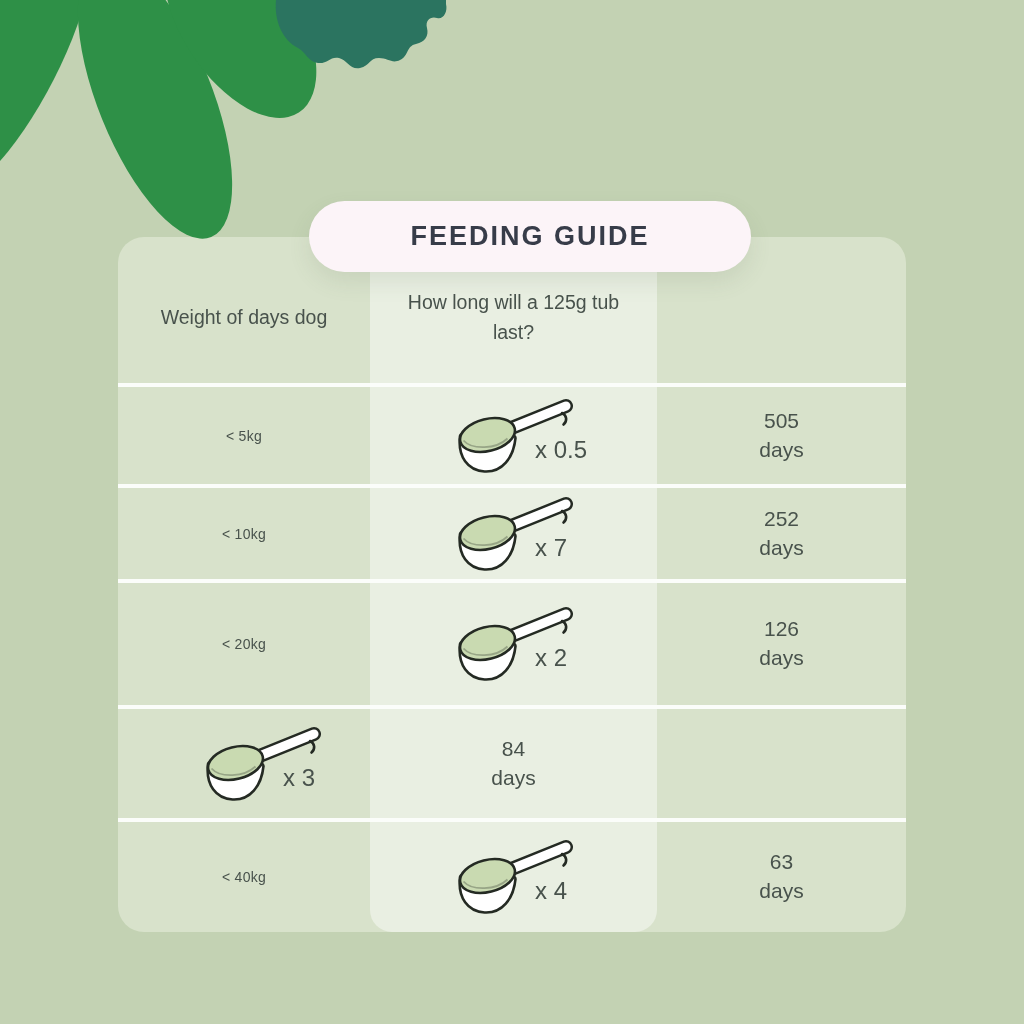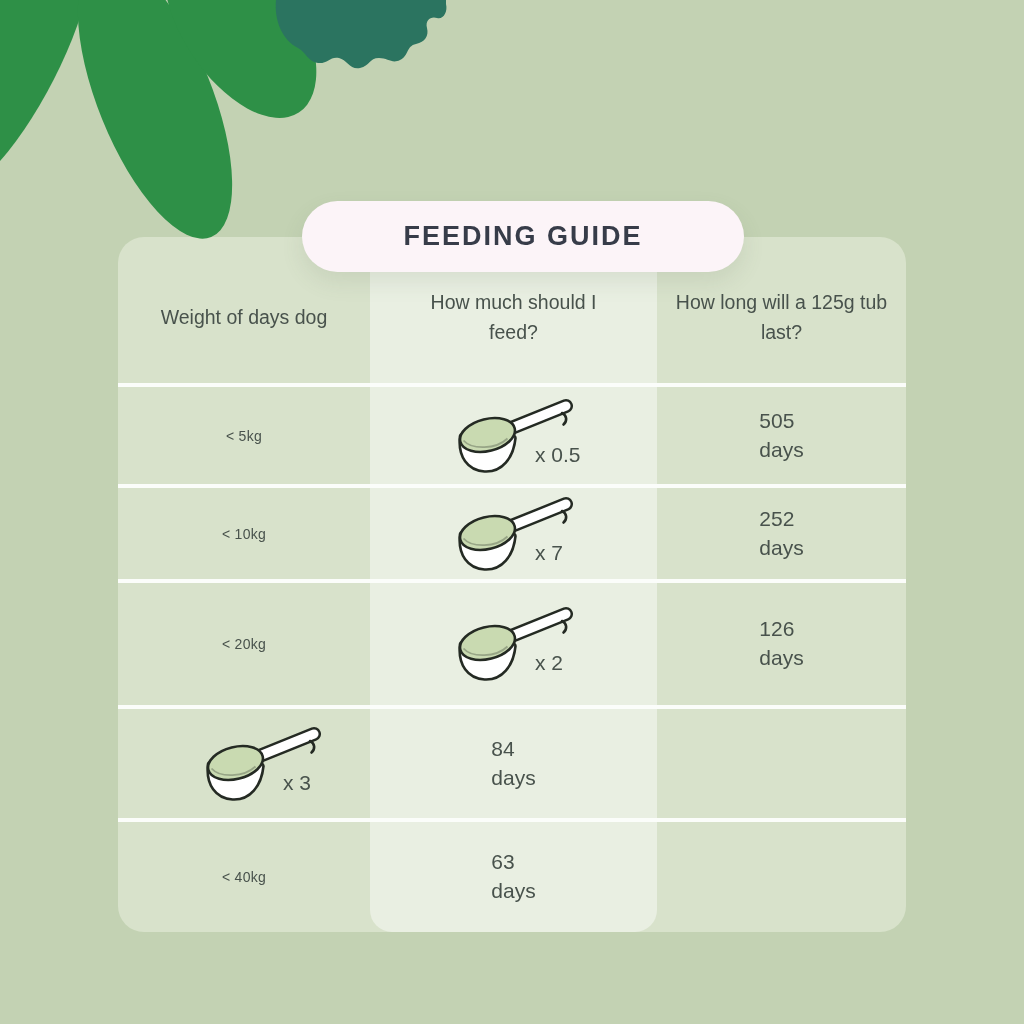--- a/index.html
+++ b/index.html
@@ -23,24 +23,24 @@
   .row{display:grid;grid-template-columns:252px 287px 249px}
   .row + .row{border-top:4px solid var(--divider)}
   .row.header{height:146px}
   .r1{height:101px}.r2{height:95px}.r3{height:126px}.r4{height:113px}.r5{height:113px}
   .cell{display:flex;align-items:center;justify-content:center;color:var(--body_text)}
   .hcell{font-size:19.5px;line-height:1.55;text-align:center;padding-top:14px}
   .hcell .wrapc{max-width:212px}
   .wt{font-size:14px;letter-spacing:.3px}
   .scoop-cell{position:relative}
   .scoop-svg{position:absolute;left:78px;top:50%;margin-top:-40px;width:132px;height:88px}
-  .mult{position:absolute;left:165px;top:50%;margin-top:7px;font-size:21px;
+  .mult{position:absolute;left:165px;top:50%;font-size:24px;
         white-space:nowrap;color:var(--body_text)}
-  .days{font-size:21px;line-height:1.38}
-  .pill{position:absolute;left:302px;top:201px;width:442px;height:71px;border-radius:36px;
+  .days{text-align:center;font-size:21px;line-height:1.38}
+  .pill{position:absolute;left:309px;top:201px;width:442px;height:71px;border-radius:36px;
         background:var(--pill_bg);display:flex;align-items:center;justify-content:center;
         box-shadow:0 10px 22px rgba(90,110,80,.12);z-index:3}
   .pill span{font-size:27px;font-weight:bold;letter-spacing:2px;color:var(--title_text)}
   .defs-holder{position:absolute;width:0;height:0;overflow:hidden}
 </style>
 </head>
 <body>
 
 <div class="page">
 
@@ -79,23 +79,20 @@
   </svg>
 
   <div class="panel">
     <div class="col-strip"></div>
 
     <div class="tbl">
 
       <div class="row header">
         <div class="cell hcell">
           <div class="wrapc">Weight of days dog</div>
-        </div>
-        <div class="cell hcell">
-          <div class="wrapc">How much should I feed?</div>
         </div>
         <div class="cell hcell">
           <div class="wrapc">How long will a 125g tub last?</div>
         </div>
       </div>
 
       <div class="row r1">
         <div class="cell wt">&lt; 5kg</div>
         <div class="cell scoop-cell">
           <svg class="scoop-svg" viewBox="0 0 130 88">
@@ -153,20 +150,26 @@
         <div class="cell">
           <div class="days">
             <div>84</div>
             <div>days</div>
           </div>
         </div>
       </div>
 
       <div class="row r5">
         <div class="cell wt">&lt; 40kg</div>
+        <div class="cell scoop-cell">
+          <svg class="scoop-svg" viewBox="0 0 130 88">
+              <use href="#scoop-shape"></use>
+            </svg>
+          <span class="mult">x 4</span>
+        </div>
         <div class="cell">
           <div class="days">
             <div>63</div>
             <div>days</div>
           </div>
         </div>
       </div>
 
     </div>
   </div>

